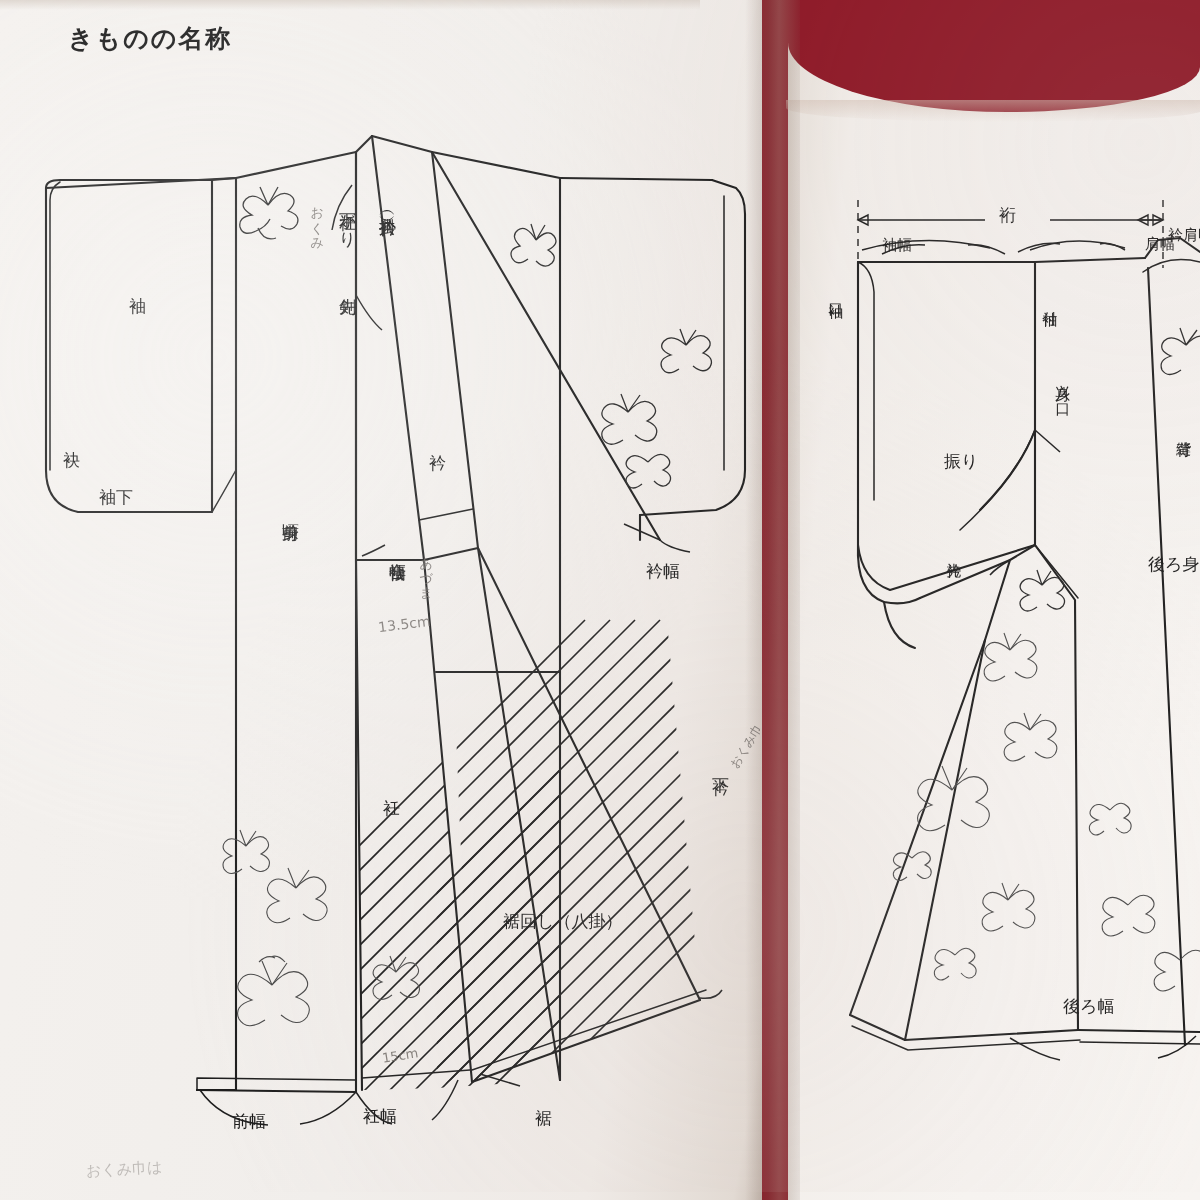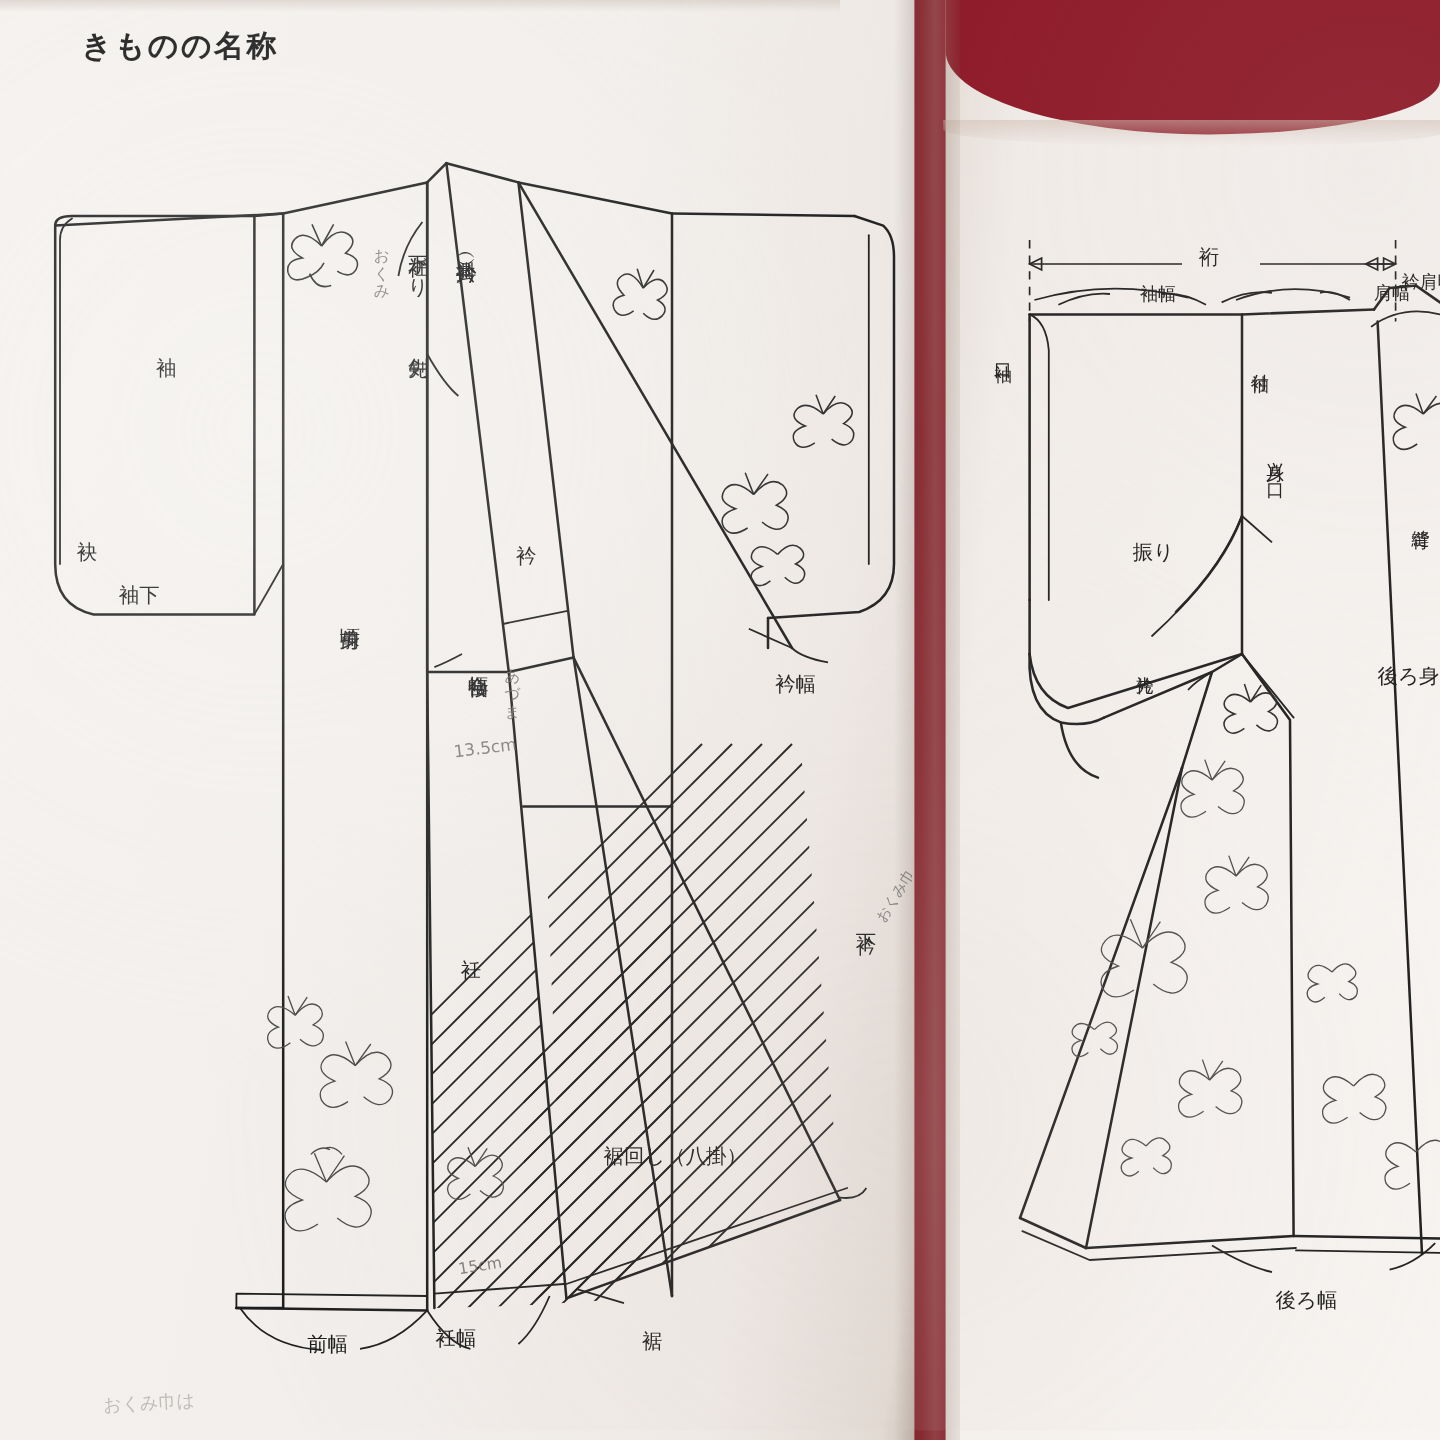--- a/index.html
+++ b/index.html
@@ -249,22 +249,22 @@
   <div class="lbl" style="left:99px;top:489px;">袖下</div>
   <div class="lbl v" style="left:281px;top:511px;">前身頃</div>
   <div class="lbl v" style="left:338px;top:200px;">衽下がり</div>
   <div class="lbl v" style="left:338px;top:285px;">剣先</div>
   <div class="lbl v" style="left:378px;top:205px;">共衿（掛衿）</div>
   <div class="lbl v" style="left:428px;top:440px;">衿</div>
   <div class="lbl v" style="left:388px;top:550px;">合褄幅</div>
   <div class="lbl v" style="left:382px;top:785px;">衽</div>
   <div class="lbl" style="left:646px;top:563px;text-align:right;">衿幅</div>
   <div class="lbl v" style="left:711px;top:765px;">衿下</div>
-  <div class="lbl" style="left:503px;top:913px;margin-top:43px;">裾回し（八掛）</div>
-  <div class="lbl" style="left:256px;top:1113px;">前幅</div>
+  <div class="lbl" style="left:503px;top:913px;">裾回し（八掛）</div>
+  <div class="lbl" style="left:232px;top:1113px;font-family:Liberation Serif, serif;">前幅</div>
   <div class="lbl" style="left:363px;top:1108px;">衽幅</div>
   <div class="lbl" style="left:535px;top:1110px;">裾</div>
 
   <div class="hand v" style="left:309px;top:198px;font-size:13px;">おくみ</div>
   <div class="hand v" style="left:418px;top:548px;font-size:13px;">あづま</div>
   <div class="hand" style="left:378px;top:616px;transform:rotate(-7deg);">13.5cm</div>
   <div class="hand" style="left:382px;top:1048px;transform:rotate(-9deg);font-size:13px;">15cm</div>
   <div class="hand" style="left:722px;top:738px;transform:rotate(-58deg);font-size:12px;">おくみ巾</div>
   <div class="hand" style="left:86px;top:1160px;transform:rotate(-3deg);opacity:.38;font-size:15px;">おくみ巾は</div>
 
@@ -375,26 +375,26 @@
       <path d="M1180,960 q-15,-13 -23,-4 q-7,9 8,16 q-14,4 -10,14 q6,10 20,0"></path>
       <path d="M1180,960 q13,-15 23,-7"></path>
     </g>
     <g class="bfly soft">
       <path d="M955,955 q-12,-10 -18,-2 q-6,8 6,12 q-11,3 -8,11 q5,8 14,0"></path>
       <path d="M955,955 q10,-11 17,-4 q7,6 -3,12 q10,4 6,12 q-6,7 -14,-2"></path>
     </g>
   </svg>
 
   <div class="lbl" style="left:999px;top:207px;">裄</div>
-  <div class="lbl small" style="left:950px;top:238px;">袖幅</div>
+  <div class="lbl small" style="left:882px;top:238px;">袖幅</div>
   <div class="lbl small" style="left:1145px;top:237px;">肩幅</div>
   <div class="lbl small" style="left:1168px;top:228px;">衿肩明</div>
   <div class="lbl v small" style="left:827px;top:292px;">袖口</div>
   <div class="lbl v small" style="left:1041px;top:300px;">袖付</div>
   <div class="lbl v small" style="left:1054px;top:375px;">身八ツ口</div>
   <div class="lbl" style="left:944px;top:453px;">振り</div>
   <div class="lbl v small" style="left:1175px;top:430px;">背縫</div>
   <div class="lbl" style="left:1148px;top:556px;">後ろ身頃</div>
   <div class="lbl v small" style="left:945px;top:551px;">衿先</div>
-  <div class="lbl" style="left:1063px;top:1076px;">後ろ幅</div>
+  <div class="lbl" style="left:1063px;top:998px;">後ろ幅</div>
 
   <div id="paper-grain"></div>
 </div>
 
 </body></html>

